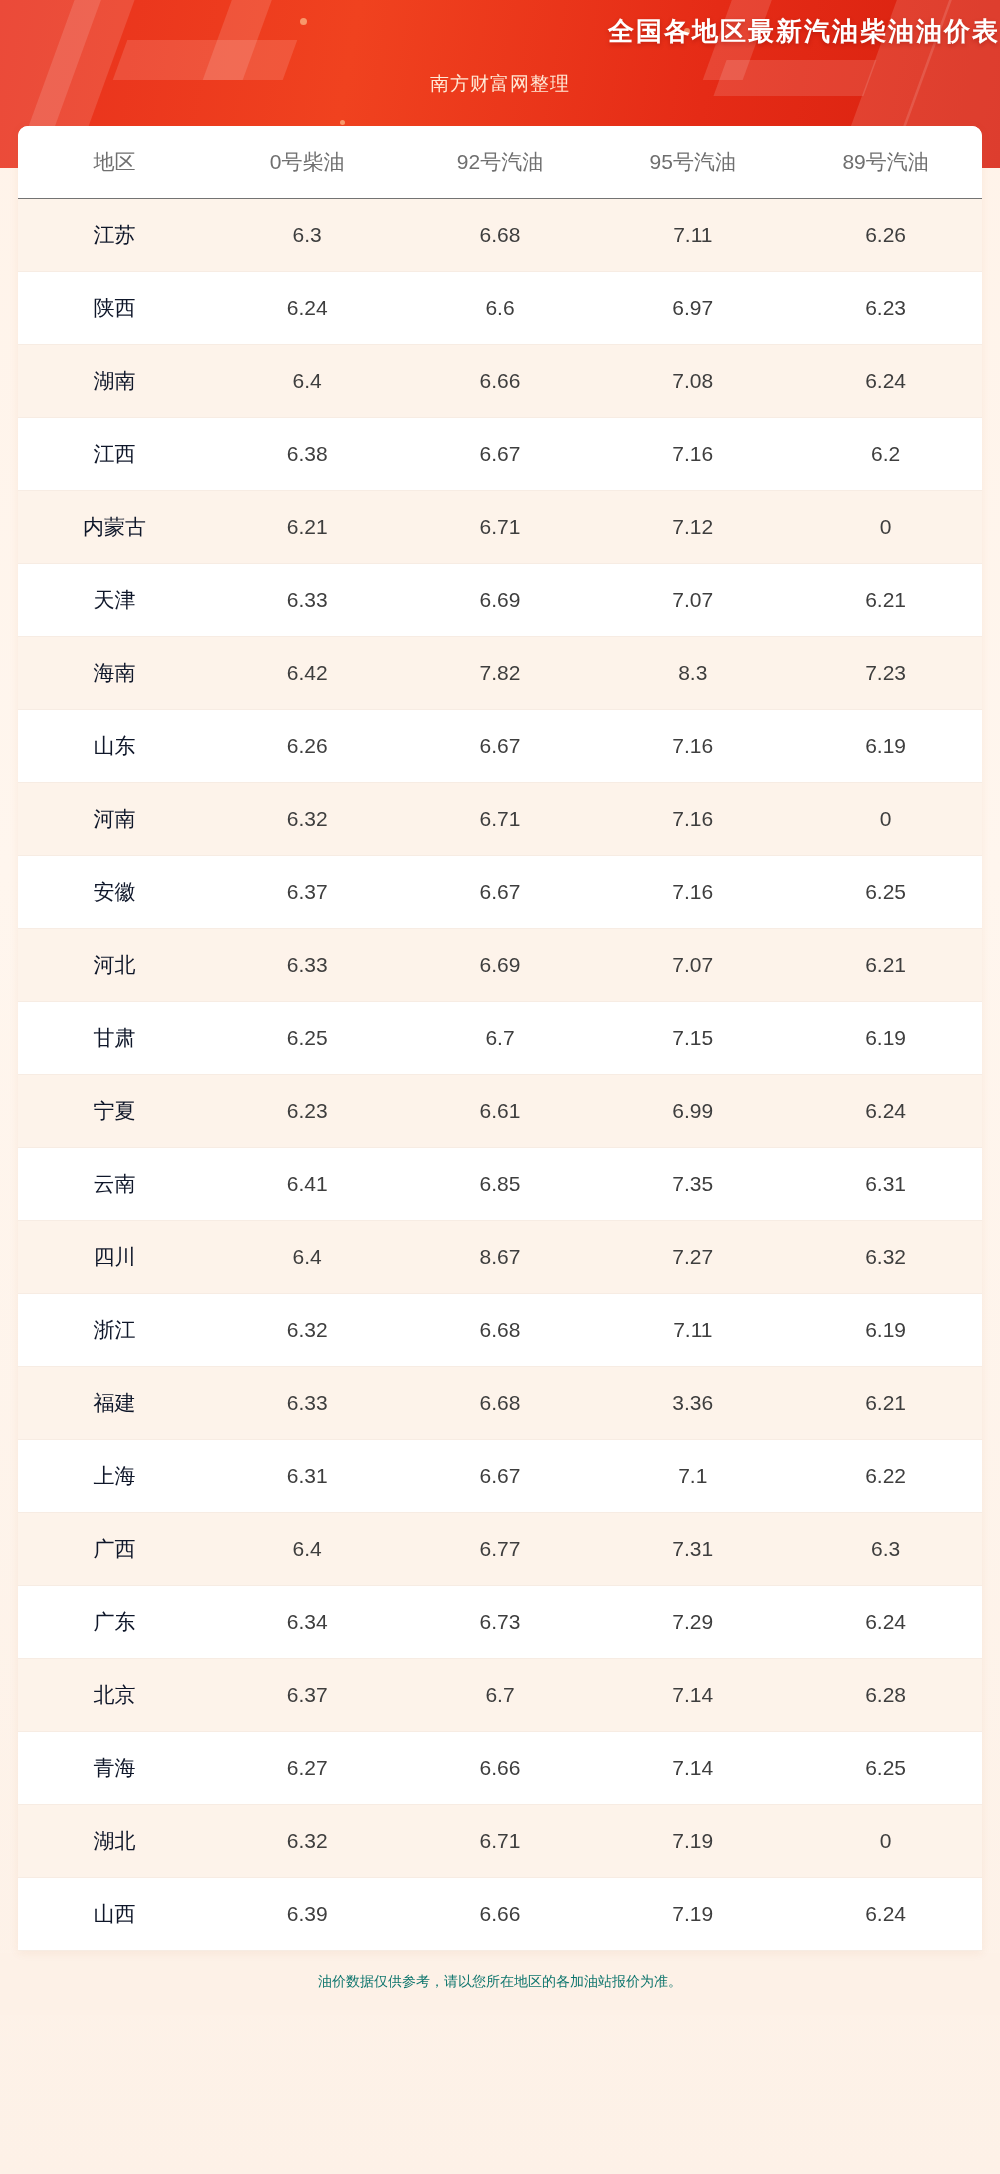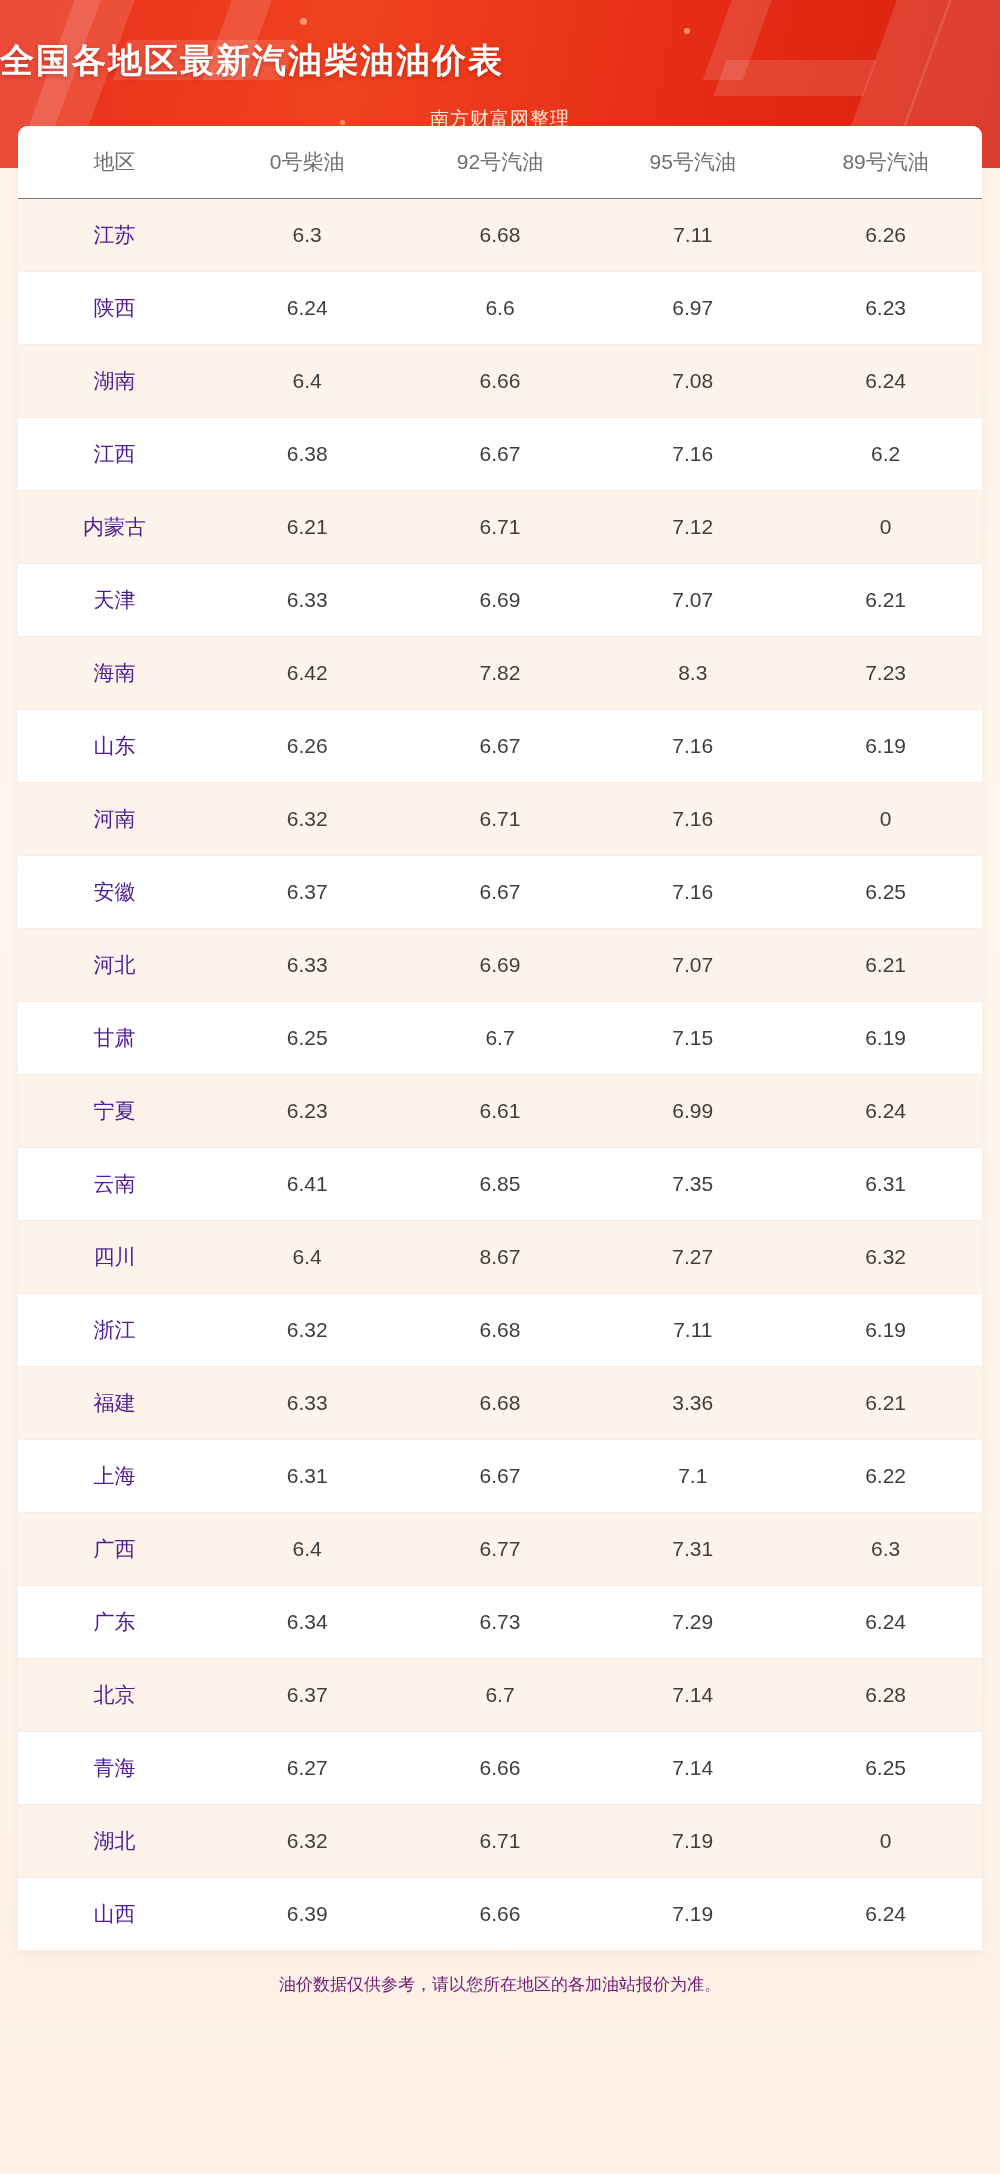--- a/index.html
+++ b/index.html
@@ -44,26 +44,26 @@
     background: rgba(255,225,170,0.55);
     border-radius: 50%;
   }
   .s1 { left: 300px; top: 18px; width: 7px; height: 7px; }
   .s2 { left: 340px; top: 120px; width: 5px; height: 5px; }
   .s3 { right: 310px; top: 28px; width: 6px; height: 6px; }
   .s4 { right: 350px; top: 128px; width: 5px; height: 5px; }
 
   .banner-title {
     position: relative;
-    text-align: left;
+    text-align: right;
     color: #ffffff;
-    font-size: 34px;
+    font-size: 26px;
     font-weight: bold;
     letter-spacing: 2px;
-    padding-top: 38px;
+    padding-top: 14px;
     text-shadow: 0 2px 4px rgba(120,10,0,0.35);
   }
   .banner-sub {
     position: relative;
     text-align: center;
     color: #ffe9d6;
     font-size: 19px;
     padding-top: 22px;
     letter-spacing: 1px;
   }
@@ -92,21 +92,21 @@
     border-bottom: 1px solid #737373;
   }
   table.price td {
     font-size: 21px;
     color: #3e3e3e;
     height: 70px;
     text-align: center;
     border-bottom: 1px solid #f7ece3;
   }
   table.price td.region {
-    color: #4c1d95;
+    color: #0f172a;
     font-family: Liberation Serif, serif;
   }
   tr.odd td { background: #fdf3ea; }
   tr.even td { background: #ffffff; }
 
   
   .watermark {
     position: absolute;
     left: 0;
     right: 0;
@@ -141,22 +141,22 @@
     border-left: 9px solid rgba(235,165,90,0.38);
     border-radius: 0 0 0 60px;
     transform: rotate(-8deg);
   }
 
   
   .footer {
     margin-top: 2px;
     padding: 20px 0 24px 0;
     text-align: center;
-    font-size: 17px;
-    color: #701a75;
+    font-size: 14px;
+    color: #0f766e;
     background: #fdf1e7;
   }
 </style>
 </head>
 <body>
 
 <div class="page">
 
   <div class="banner">
     <div class="ribbon r1"></div>

